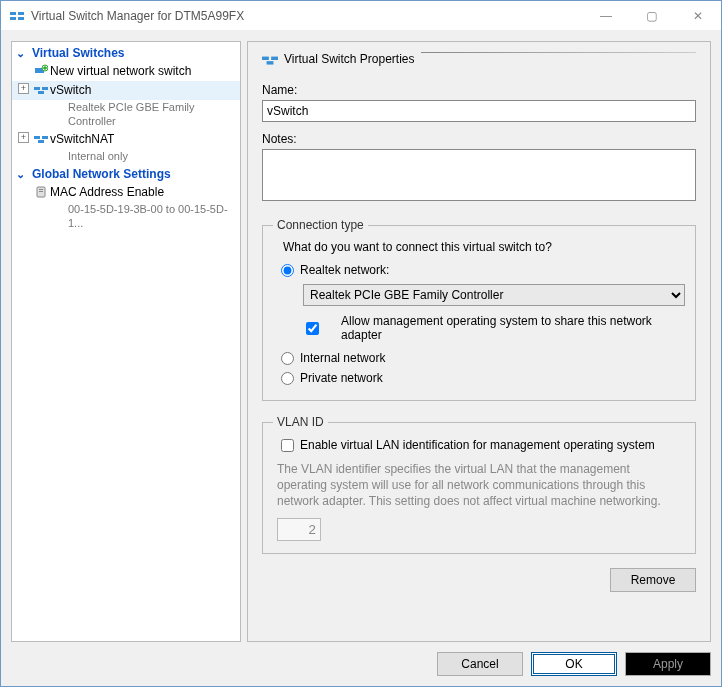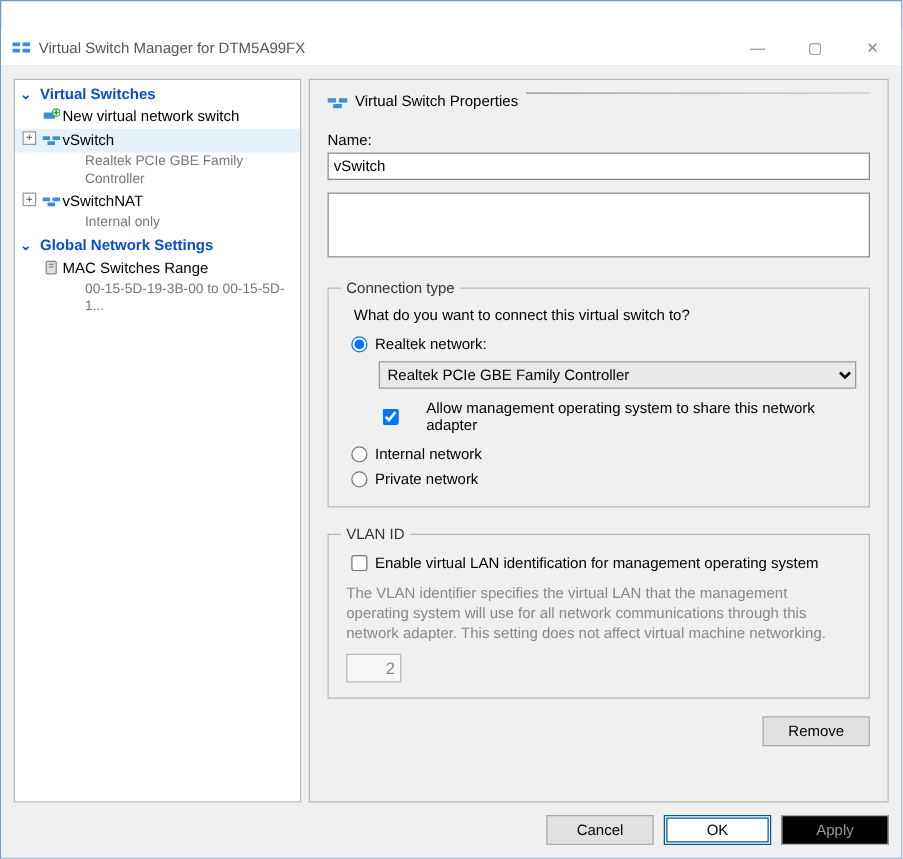--- a/index.html
+++ b/index.html
@@ -18,21 +18,20 @@
     flex-direction: column;
     background: #fff;
   }
   .titlebar {
     height: 30px;
     background: #fff;
     display: flex;
     align-items: center;
     padding-left: 8px;
     border-bottom: 1px solid #eee;
-    margin-top: 22px;
   }
   .titlebar-icon {
     width: 16px; height: 16px;
     margin-right: 6px;
     display: inline-flex;
     align-items: center;
   }
   .titlebar-title { color: #555; flex: 1; }
   .win-btns { display: flex; height: 100%; }
   .win-btn {
@@ -267,41 +266,42 @@
           <span>Global Network Settings</span>
         </div>
         <div class="tree-item">
           <span class="tree-icon">
             <svg width="14" height="14" viewBox="0 0 14 14">
                 <rect x="3" y="2" width="8" height="10" rx="1" fill="#e0e0e0" stroke="#888"></rect>
                 <rect x="5" y="4" width="4" height="1" fill="#888"></rect>
                 <rect x="5" y="6" width="4" height="1" fill="#888"></rect>
               </svg>
           </span>
-          <span>MAC Switches Range</span>
+          <span>MAC Address Enable</span>
         </div>
         <div class="tree-item-sub">00-15-5D-19-3B-00 to 00-15-5D-1...</div>
       </div>
 
       <div class="right-pane">
         <div class="section-head">
           <span>
             <svg width="16" height="16" viewBox="0 0 14 14">
                 <rect x="0" y="4" width="6" height="3" fill="#3a90d6"></rect>
                 <rect x="8" y="4" width="6" height="3" fill="#3a90d6"></rect>
                 <rect x="4" y="8" width="6" height="3" fill="#3a90d6"></rect>
               </svg>
           </span>
           <span>Virtual Switch Properties</span>
           <div class="section-head-line"></div>
         </div>
 
         <div class="field-label">Name:</div>
         <input class="text-input" value="vSwitch" style="">
 
+        <div class="field-label">Notes:</div>
         <textarea class="notes-area" style=""></textarea>
 
         <fieldset>
           <legend>Connection type</legend>
           <div class="prompt">What do you want to connect this virtual switch to?</div>
 
           <label class="radio-row">
             <input type="radio" name="conn" checked="" style="">
             <span>Realtek network:</span>
           </label>

